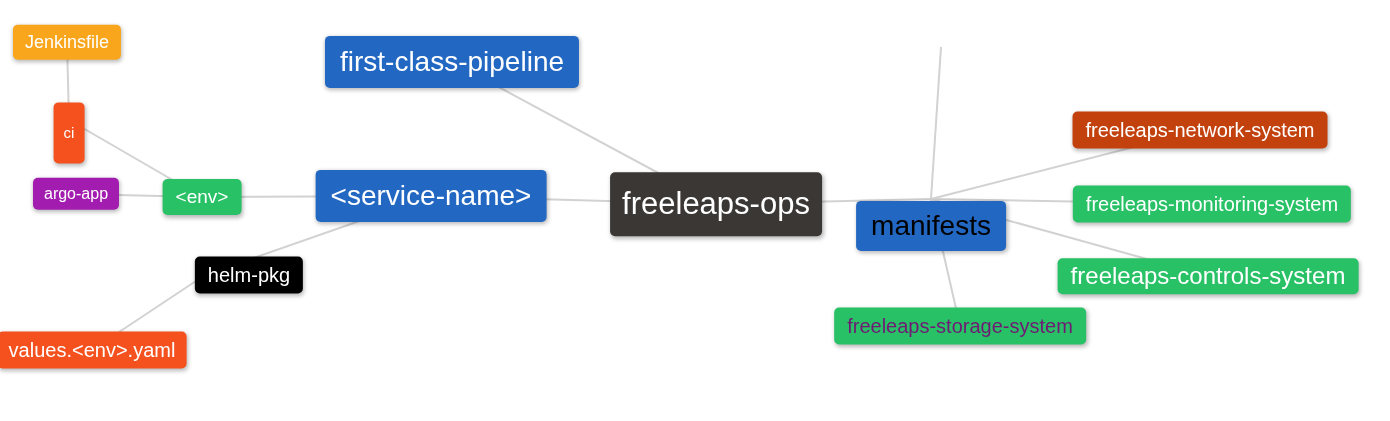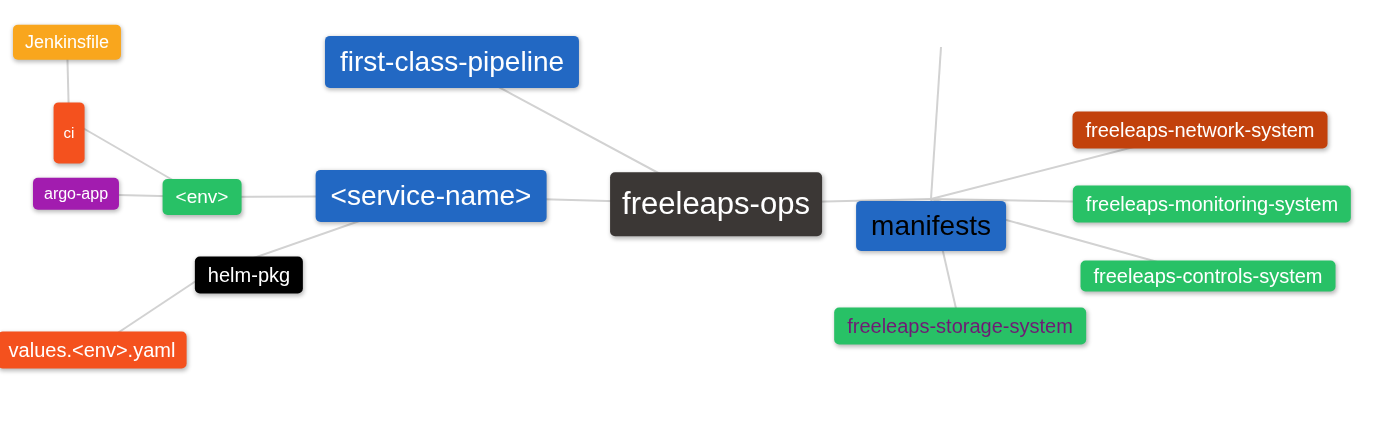--- a/index.html
+++ b/index.html
@@ -60,15 +60,15 @@
     <div class="node" style="left: 452px; top: 62px; background: rgb(34, 104, 195); color: rgb(255, 255, 255); font-size: 28px; padding: 10px 15px;">first-class-pipeline</div>
     <div class="node" style="left: 931px; top: 199px; background: rgb(34, 104, 195); color: #000000; font-size: 28px; padding: 9px 15px; margin-top: 27px;">manifests</div>
     <div class="node" style="left: 202px; top: 197px; background: rgb(40, 193, 102); color: rgb(255, 255, 255); font-size: 19px; padding: 7px 13px;">&lt;env&gt;</div>
     <div class="node" style="left: 205px; top: 275px; background: #000000; color: rgb(255, 255, 255); font-size: 20px; padding: 7px 13px; margin-left: 44px;">helm-pkg</div>
     <div class="node" style="left: 69px; top: 133px; background: rgb(244, 81, 30); color: rgb(255, 255, 255); font-size: 15px; padding: 22px 10px;">ci</div>
     <div class="node" style="left: 76px; top: 194px; background: #a21caf; color: rgb(255, 255, 255); font-size: 16px; padding: 7px 11px;">argo-app</div>
     <div class="node" style="left: 67px; top: 42px; background: rgb(249, 166, 29); color: rgb(255, 255, 255); font-size: 18px; padding: 7px 12px;">Jenkinsfile</div>
     <div class="node" style="left: 92px; top: 350px; background: rgb(244, 81, 30); color: rgb(255, 255, 255); font-size: 20px; padding: 7px 11px; text-align: center;">values.&lt;env&gt;.yaml</div>
     <div class="node" style="left: 1200px; top: 130px; background: #c2410c; color: rgb(255, 255, 255); font-size: 20px; padding: 7px 13px;">freeleaps-network-system</div>
     <div class="node" style="left: 1212px; top: 204px; background: rgb(40, 193, 102); color: rgb(255, 255, 255); font-size: 20px; padding: 7px 13px;">freeleaps-monitoring-system</div>
-    <div class="node" style="left: 1208px; top: 276px; background: rgb(40, 193, 102); color: rgb(255, 255, 255); font-size: 20px; padding: 4px 13px;">freeleaps-controls-system</div>
+    <div class="node" style="left: 1208px; top: 276px; background: rgb(40, 193, 102); color: rgb(255, 255, 255); font-size: 24px; padding: 4px 13px;">freeleaps-controls-system</div>
     <div class="node" style="left: 960px; top: 326px; background: rgb(40, 193, 102); color: #701a75; font-size: 20px; padding: 7px 13px; text-align: right;">freeleaps-storage-system</div>
   </div>
 
 </body></html>

